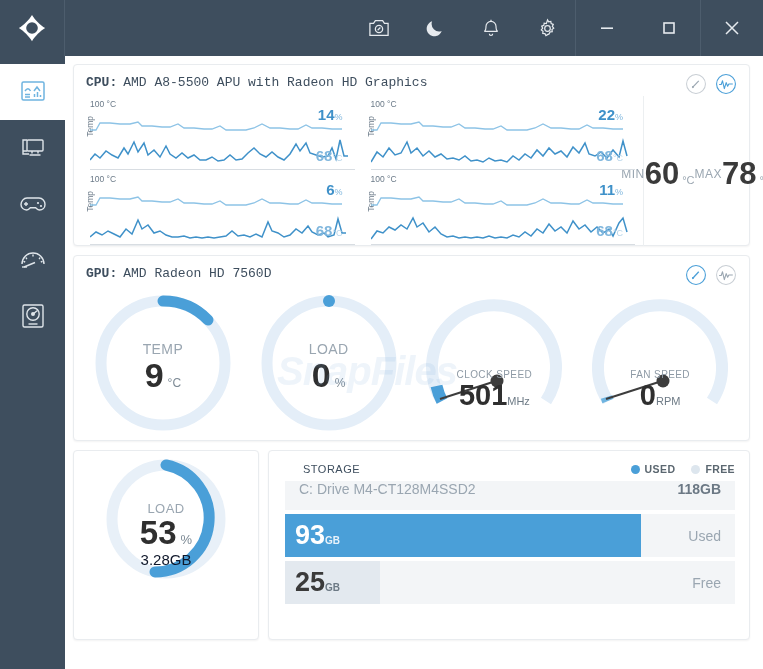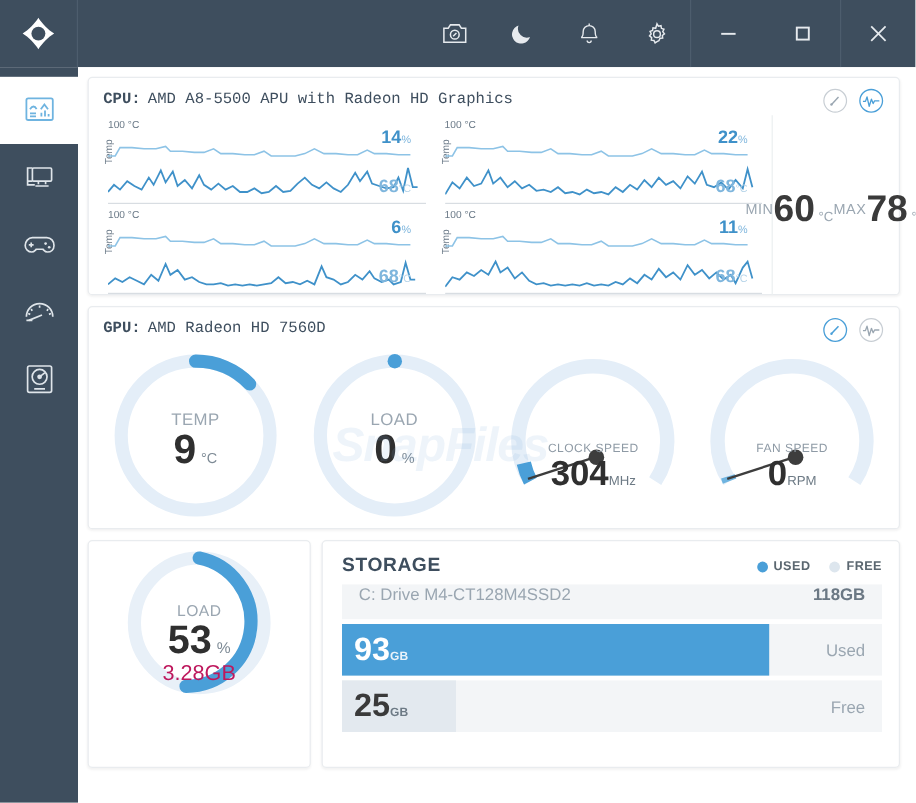--- a/index.html
+++ b/index.html
@@ -166,27 +166,27 @@
   #ram-card { width: 186px; }
   #storage-card { flex: 1 1 auto; }
   .ram-body { position: relative; height: 150px; }
   .ram-donut { position: absolute; left: 26px; top: 2px; }
   .ram-center {
     position: absolute; left: 0; right: 0; top: 50px; text-align: center;
   }
   .ram-label { font-size: 13px; color: #9aa6b1; letter-spacing: .4px; }
   .ram-val { font-size: 33px; font-weight: bold; color: #2f2f2f; line-height: 1.05; }
   .ram-val i { font-size: 13px; font-style: normal; font-weight: normal; color: #7d8a95; padding-left: 4px;}
-  .ram-sub { font-size: 18px; color: #be185d; }
+  .ram-sub { font-size: 15px; color: #0f172a; }
 
   .storage-head {
     display: flex; align-items: center; justify-content: space-between;
     padding: 12px 14px 6px 16px;
   }
-  .storage-title { font-size: 16px; font-weight: bold; color: #3e4e5e; letter-spacing: .5px; }
+  .storage-title { font-size: 11px; font-weight: normal; color: #3e4e5e; letter-spacing: .5px; margin-left: 18px; }
   .legend { display: flex; align-items: center; gap: 16px; }
   .legend-item { display: flex; align-items: center; gap: 5px; }
   .dot { width: 9px; height: 9px; border-radius: 50%; }
   .legend-txt { font-size: 10.5px; font-weight: bold; color: #5b6770; letter-spacing: .4px; }
 
   .drive-row {
     margin: 0 14px 0 16px; height: 29px; background: #f3f5f7;
     display: flex; align-items: flex-start; justify-content: space-between;
     padding: 0 14px;
   }
@@ -458,21 +458,21 @@
 
         <div class="gauge">
           <svg width="160" height="148" viewBox="0 0 160 148">
             <path d="M28 112 A62 62 0 1 1 132 112" fill="none" stroke="#e4eef8" stroke-width="12" stroke-linecap="butt"></path>
             <path d="M28 112 A62 62 0 0 1 22.5 97" fill="none" stroke="#4a9fd8" stroke-width="12"></path>
             <line x1="26" y1="110" x2="82" y2="92" stroke="#3d3d3d" stroke-width="2"></line>
             <circle cx="83" cy="92" r="6.5" fill="#3d3d3d"></circle>
           </svg>
           <div class="g-center g-center-low">
             <div class="g-label-sm">CLOCK SPEED</div>
-            <div class="g-val-sm"><span>304</span><i>MHz</i></div>
+            <div class="g-val-sm"><span>501</span><i>MHz</i></div>
           </div>
         </div>
 
         <div class="gauge">
           <svg width="160" height="148" viewBox="0 0 160 148">
             <path d="M28 112 A62 62 0 1 1 132 112" fill="none" stroke="#e4eef8" stroke-width="12" stroke-linecap="butt"></path>
             <path d="M28 112 A62 62 0 0 1 26.6 108" fill="none" stroke="#6fb4e0" stroke-width="12"></path>
             <line x1="26" y1="110" x2="82" y2="92" stroke="#3d3d3d" stroke-width="2"></line>
             <circle cx="83" cy="92" r="6.5" fill="#3d3d3d"></circle>
           </svg>

